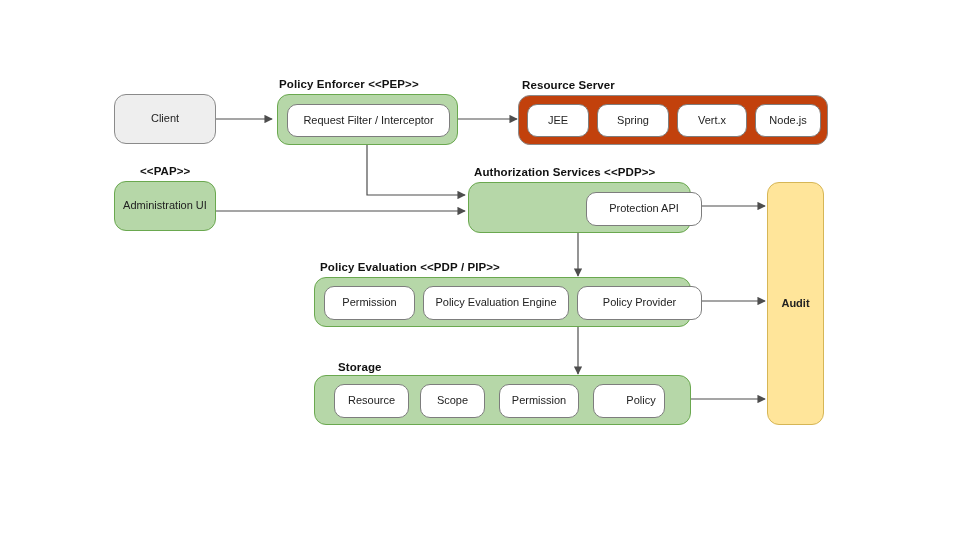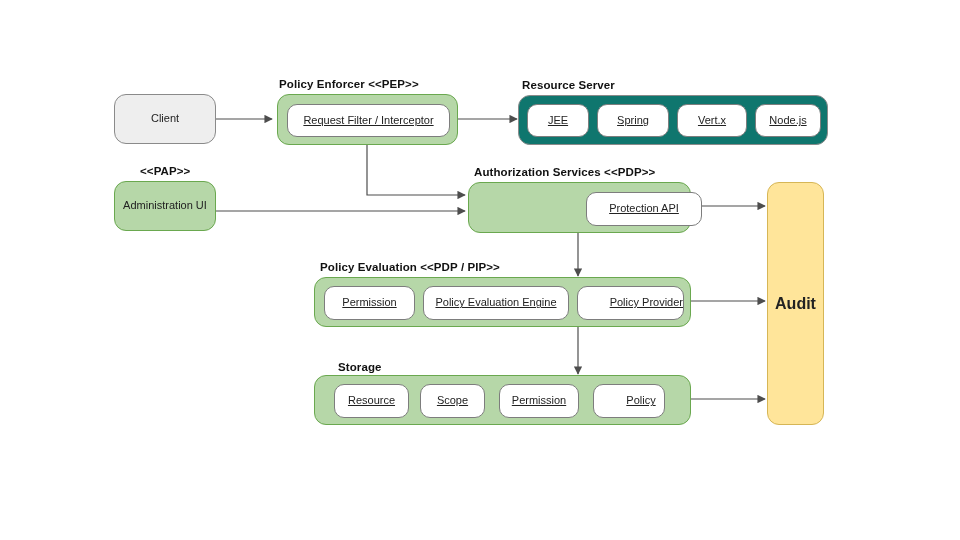--- a/index.html
+++ b/index.html
@@ -50,54 +50,53 @@
 
   .node-green-solid {
     background: #b6d7a8;
     border-color: #6aa84f;
   }
 
   .node-yellow {
     background: #ffe59a;
     border-color: #d6b656;
     font-weight: bold;
-    font-size: 16px;
+    font-size: 11px;
   }
 
   
   .group {
     position: absolute;
     box-sizing: border-box;
     border: 1px solid #7d7d7d;
     border-radius: 12px;
   }
   .group-green {
     background: #b6d7a8;
     border-color: #6aa84f;
   }
   .group-gray {
-    background: #0f766e;
+    background: #c2410c;
     border-color: #8a8a8a;
   }
 
   
   .chip {
     position: absolute;
     box-sizing: border-box;
     display: flex;
     align-items: center;
     justify-content: center;
     text-align: center;
     background: #ffffff;
     border: 1px solid #7d7d7d;
     border-radius: 10px;
     font-size: 11px;
     line-height: 1.2;
     color: #222222;
-    text-decoration: underline;
   }
 
   
   .caption {
     position: absolute;
     font-size: 11.5px;
     font-weight: bold;
     color: #111111;
     white-space: nowrap;
     letter-spacing: 0.1px;
@@ -179,21 +178,21 @@
 
   <div class="caption" style="left:320px; top:261px;">Policy Evaluation &lt;&lt;PDP / PIP&gt;&gt;</div>
 
   <div class="group group-green" style="left:314px; top:277px; width:377px; height:50px;">
     <div class="chip" style="left:9px; top:8px; width:91px; height:34px;">
       <span>Permission</span>
     </div>
     <div class="chip" style="left:108px; top:8px; width:146px; height:34px;">
       <span>Policy Evaluation Engine</span>
     </div>
-    <div class="chip" style="left:262px; top:8px; width:107px; height:34px;justify-content:flex-end;">
+    <div class="chip" style="left:262px; top:8px; width:125px; height:34px;">
       <span>Policy Provider</span>
     </div>
   </div>
 
   <div class="caption" style="left:338px; top:361px;">Storage</div>
 
   <div class="group group-green" style="left:314px; top:375px; width:377px; height:50px;">
     <div class="chip" style="left:19px; top:8px; width:75px; height:34px;">
       <span>Resource</span>
     </div>

